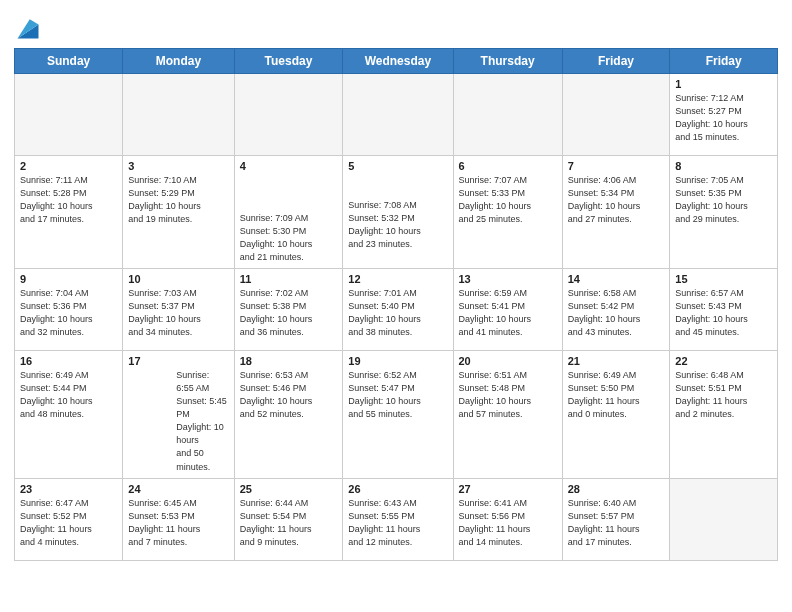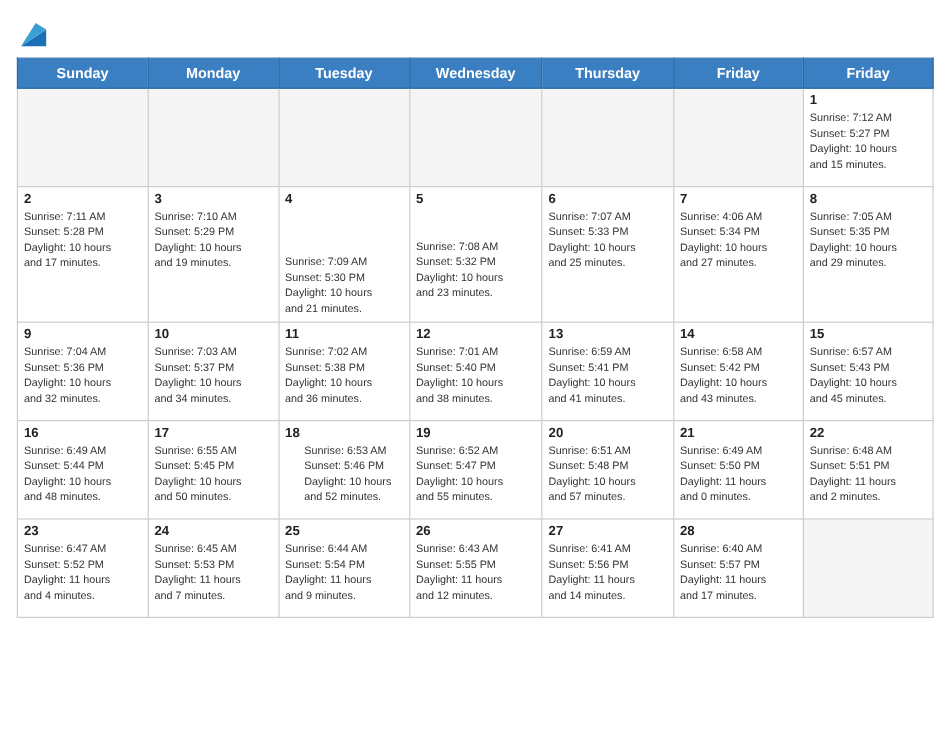--- a/index.html
+++ b/index.html
@@ -257,28 +257,28 @@
         <tr class="week-row">
           <td>
             <span class="day-number">16</span>
             <div class="day-info" style="white-space: pre-line;">Sunrise: 6:49 AM
 Sunset: 5:44 PM
 Daylight: 10 hours
 and 48 minutes.</div>
           </td>
           <td>
             <span class="day-number">17</span>
-            <div class="day-info" style="white-space: pre-line;">Sunrise: 6:55 AM
+            <div class="day-info" style="white-space: pre-line; margin-left: 48px;">Sunrise: 6:55 AM
 Sunset: 5:45 PM
 Daylight: 10 hours
 and 50 minutes.</div>
           </td>
           <td>
             <span class="day-number">18</span>
-            <div class="day-info" style="white-space: pre-line; margin-left: 16px;">Sunrise: 6:53 AM
+            <div class="day-info" style="white-space: pre-line;">Sunrise: 6:53 AM
 Sunset: 5:46 PM
 Daylight: 10 hours
 and 52 minutes.</div>
           </td>
           <td>
             <span class="day-number">19</span>
             <div class="day-info" style="white-space: pre-line;">Sunrise: 6:52 AM
 Sunset: 5:47 PM
 Daylight: 10 hours
 and 55 minutes.</div>

